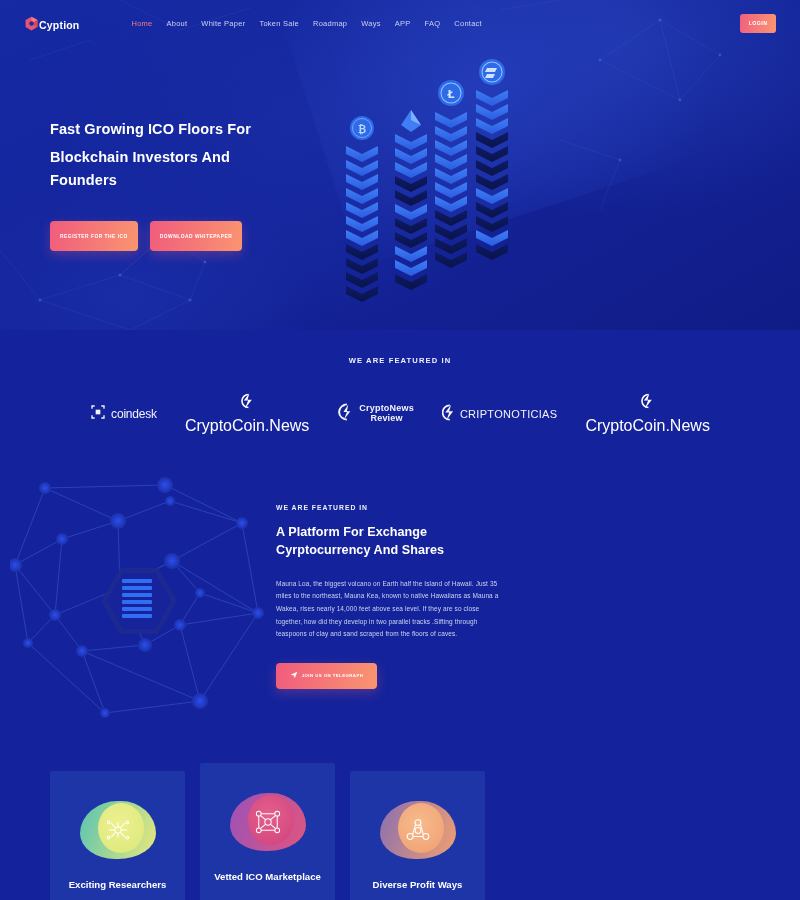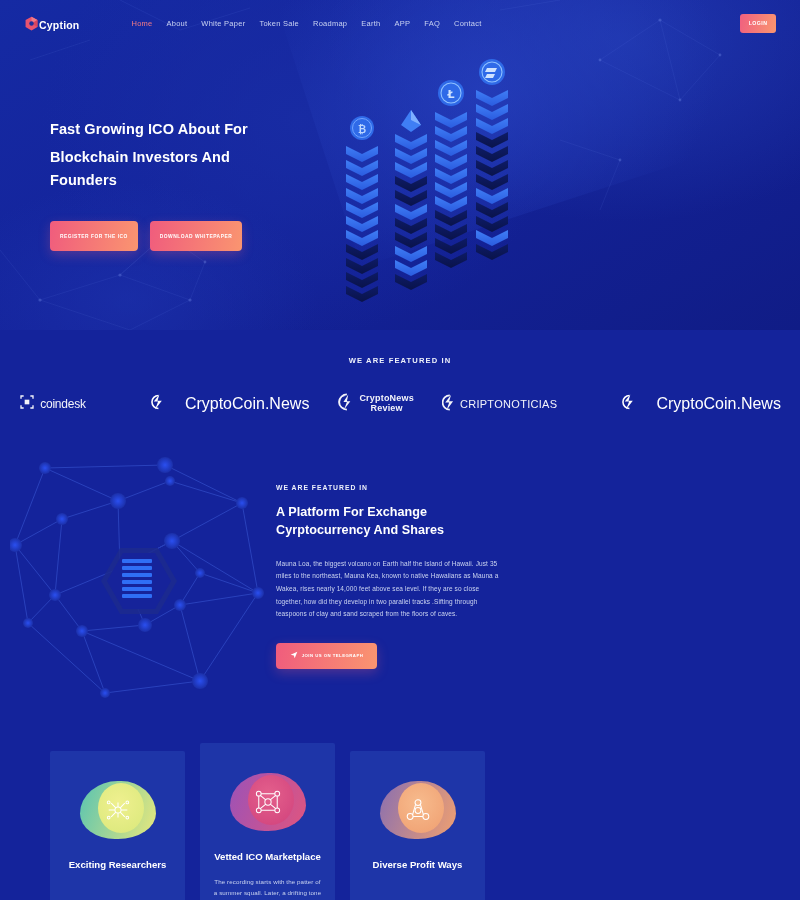--- a/index.html
+++ b/index.html
@@ -88,21 +88,21 @@
   .sec-kicker{
     font-size:7.6px; font-weight:700; letter-spacing:1.1px; color:#eef1fb;
   }
   .logos{
     display:flex; align-items:center; justify-content:center;
     gap:28px; margin-top:28px; padding:0 40px;
   }
   .logo-item{ display:flex; align-items:center; gap:5px; opacity:.95; }
   .logo-item .nm{ font-size:12px; font-weight:400; letter-spacing:-.2px; color:#fff; }
   .logo-item .nm-md{ font-size:9px; font-weight:700; color:#fff; letter-spacing:.2px; line-height:1.1; }
-  .logo-stack{ display:flex; flex-direction:row; align-items:center; gap:20px;margin-left:36px; }
+  .logo-stack{ display:flex; flex-direction:column; align-items:center; gap:4px; }
 
   
   .platform{
     position:relative; margin-top:46px; height:250px;
   }
   .net-art{ position:absolute; left:10px; top:-8px; width:260px; height:250px; }
   .platform-txt{ position:absolute; left:276px; top:23px; width:228px; }
   .plat-kicker{ font-size:6.8px; font-weight:700; letter-spacing:1px; color:#eef1fb; }
   .plat-h2{
     margin-top:12px; font-size:12.6px; font-weight:700; line-height:1.45; letter-spacing:.05px;
@@ -192,21 +192,21 @@
       </span>
       <span class="logo-txt">Cyption</span>
     </div>
 
     <div class="nav-links">
       <a href="#" class="active">Home</a>
       <a href="#">About</a>
       <a href="#">White Paper</a>
       <a href="#">Token Sale</a>
       <a href="#">Roadmap</a>
-      <a href="#">Earth</a>
+      <a href="#">Ways</a>
       <a href="#">APP</a>
       <a href="#">FAQ</a>
       <a href="#">Contact</a>
     </div>
 
     <button class="login-btn">LOGIN</button>
   </nav>
 
   <div class="coins">
     <svg width="180" height="260" viewBox="0 0 180 260">
@@ -294,21 +294,21 @@
           <path d="M136,166 L152,174 L168,166 L168,174 L152,182 L136,174 Z" fill="url(#ch-d)"></path>
           <path d="M136,180 L152,188 L168,180 L168,188 L152,196 L136,188 Z" fill="url(#ch-l)"></path>
           <path d="M136,194 L152,202 L168,194 L168,202 L152,210 L136,202 Z" fill="url(#ch-d)"></path>
         </g>
       </g>
     </svg>
   </div>
 
   <div class="hero-inner">
     <h1 class="hero-h1">
-      <span>Fast Growing ICO About For</span>
+      <span>Fast Growing ICO Floors For</span>
       <span class="l2">Blockchain Investors And Founders</span>
     </h1>
     <div class="hero-btns">
       <button class="btn-grad btn-reg">REGISTER FOR THE ICO</button>
       <button class="btn-grad btn-wp">DOWNLOAD WHITEPAPER</button>
     </div>
   </div>
 </div>
 
 <section class="featured">

